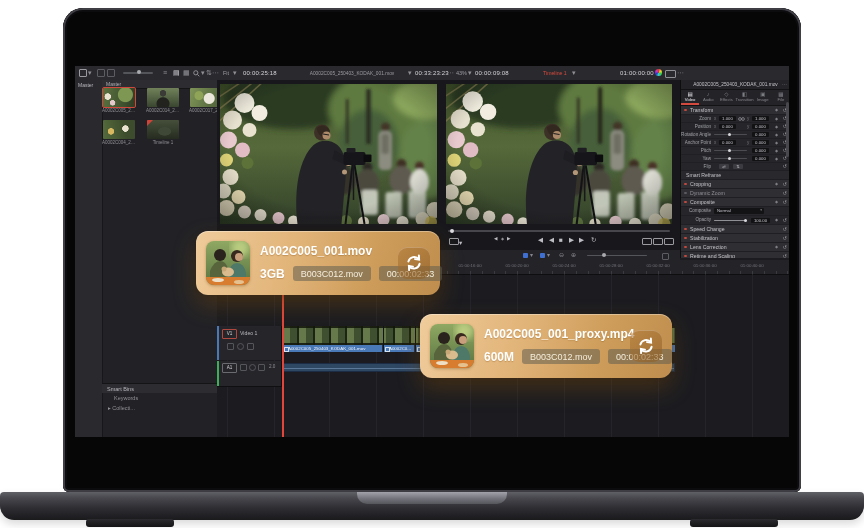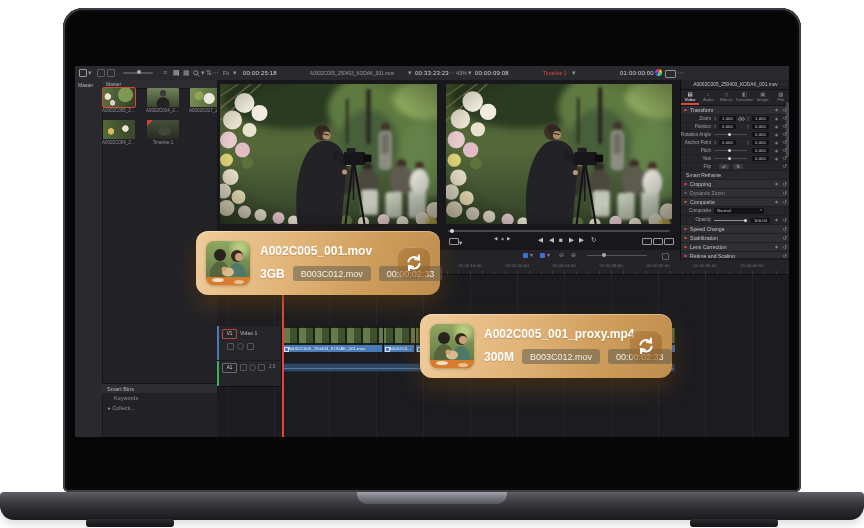--- a/index.html
+++ b/index.html
@@ -657,21 +657,21 @@
 </div>
 
 <div class="card" style="left:420px;top:314px;width:252px">
   <div class="cthumb">
     <svg width="44" height="44" viewBox="0 0 44 44">
         <use href="#duo" xlink:href="#duo"></use>
       </svg>
   </div>
   <div class="ctitle">A002C005_001_proxy.mp4</div>
   <div class="crow">
-    <span class="csize">300M</span>
+    <span class="csize">600M</span>
     <span class="badge">B003C012.mov</span>
     <span class="badge">00:00:02:33</span>
   </div>
   <div class="syncbtn">
     <svg width="18" height="18" viewBox="0 0 24 24">
       <use href="#syncarrows" xlink:href="#syncarrows"></use>
     </svg>
   </div>
 </div>
 

